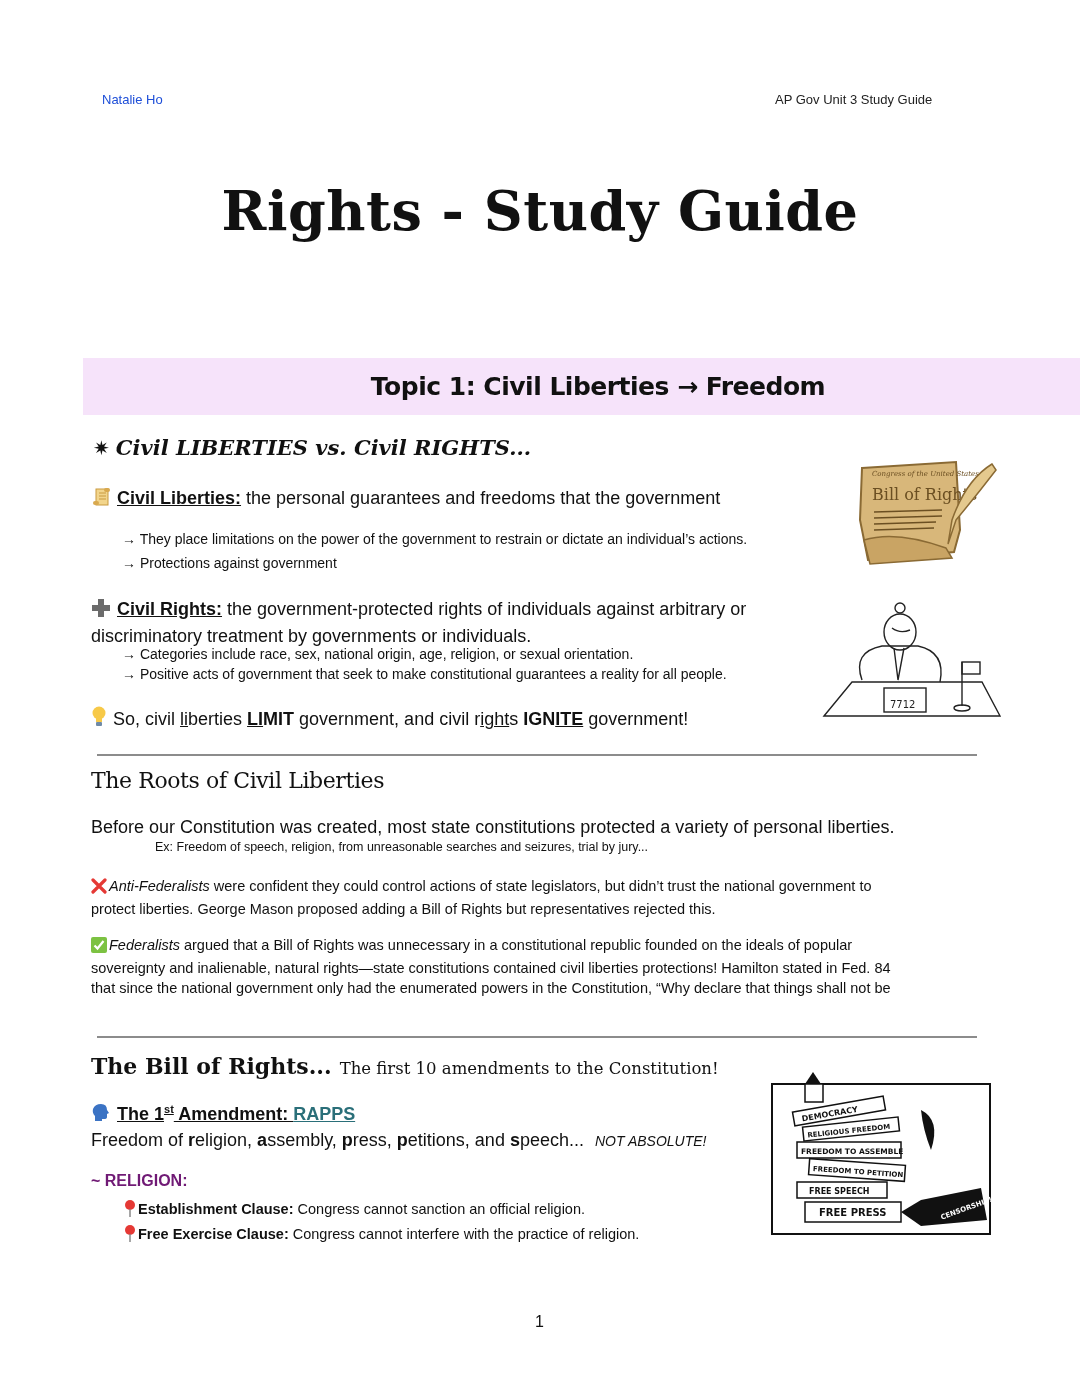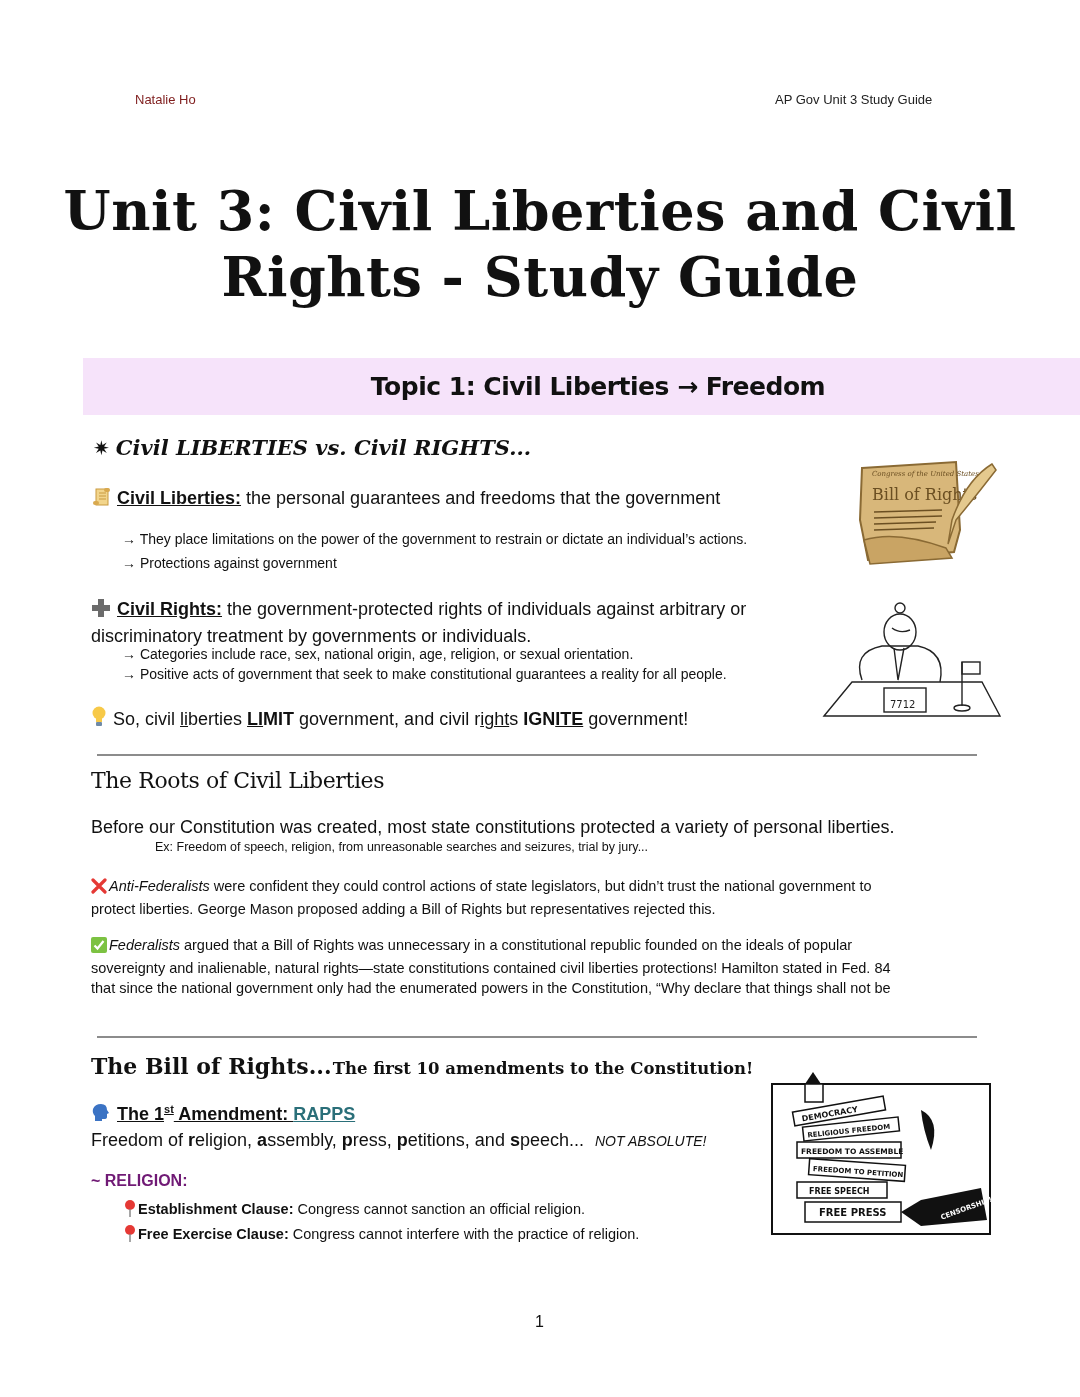--- a/index.html
+++ b/index.html
@@ -1,21 +1,21 @@
 <!DOCTYPE html>
 <html><head>
 <meta charset="utf-8">
 <style>
   * { box-sizing: border-box; margin: 0; padding: 0; }
   html, body { width: 1080px; height: 1397px; background: #ffffff; }
   body { position: relative; font-family: "Liberation Sans", "DejaVu Sans", sans-serif; color: #111; overflow: hidden; }
 
   .abs { position: absolute; }
 
-  .header-left { left: 102px; top: 92px; font-size: 13px; color: #7f1d1d; margin-left: 33px; }
+  .header-left { left: 102px; top: 92px; font-size: 13px; color: #1d4ed8; }
   .header-right { left: 775px; top: 92px; font-size: 13px; color: #222; }
 
   .title {
     left: 60px; top: 178px; width: 960px; text-align: center;
     font-family: "DejaVu Serif", "Liberation Serif", serif; font-weight: bold;
     font-size: 54px; line-height: 66px; color: #111; letter-spacing: 0.5px;
   }
 
   .topic-band {
     left: 83px; top: 358px; width: 1030px; height: 57px; background: #f6e3fa;
@@ -39,21 +39,21 @@
   .emoji-icon { display: inline-block; vertical-align: -3px; margin-right: 6px; }
 
   .hr { height: 2px; background: #8c8c8c; }
 
   .roots-title { left: 91px; top: 768px; font-family: "DejaVu Serif", "Liberation Serif", serif; font-size: 22px; color: #111; letter-spacing: -0.4px; }
 
   .body15 { font-size: 14.5px; line-height: 20px; color: #111; }
 
   .bor-title { left: 91px; top: 1053px; font-family: "DejaVu Serif", "Liberation Serif", serif; }
   .bor-title .big { font-weight: bold; font-size: 22px; }
-  .bor-title .small { font-size: 16.5px; margin-left: 1px; font-weight: bold; }
+  .bor-title .small { font-size: 16.5px; margin-left: 8px; }
 
   .amend { left: 91px; top: 1103px; font-size: 18px; }
   .amend .u { font-weight: bold; text-decoration: underline; }
   .amend .rapps { color: #2a6f79; font-weight: bold; text-decoration: underline; }
   .amend sup { font-size: 11px; }
 
   .religion-label { left: 91px; top: 1172px; font-size: 16px; font-weight: bold; color: #701a75; }
 
   .pin-row { font-size: 14.5px; line-height: 20px; }
   .pin-row b { font-weight: bold; }
@@ -62,21 +62,20 @@
 
   .illus { border: none; }
 </style>
 </head>
 <body>
 
 <div class="abs header-left">Natalie Ho</div>
 <div class="abs header-right">AP Gov Unit 3 Study Guide</div>
 
 <div class="abs title">
-  <div>Unit 3: Civil Liberties and Civil</div>
   <div>Rights - Study Guide</div>
 </div>
 
 <div class="abs topic-band">
   <span>Topic 1: Civil Liberties → Freedom</span>
 </div>
 
 <div class="abs subhead-italic">
   <span class="star">✷</span><span>Civil LIBERTIES vs. Civil RIGHTS...</span>
 </div>

